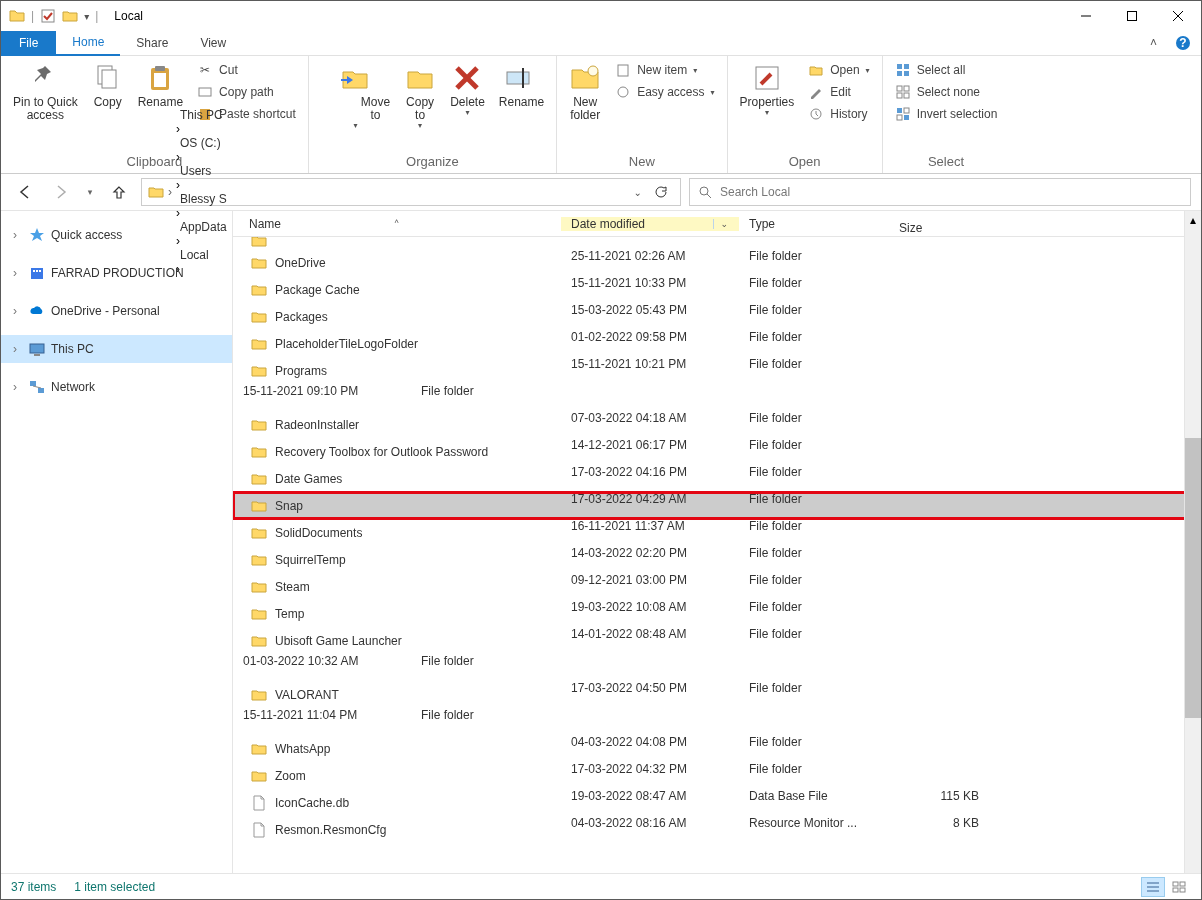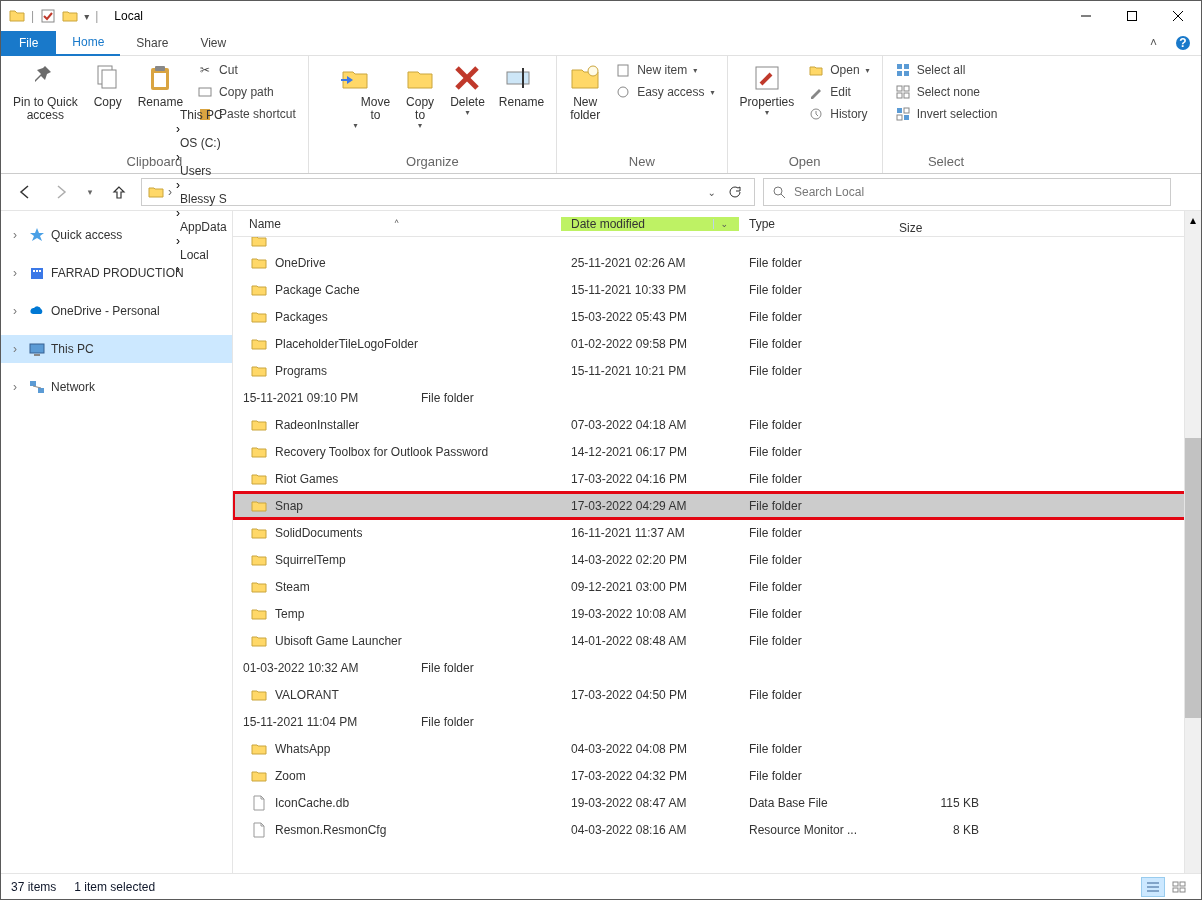--- a/index.html
+++ b/index.html
@@ -28,52 +28,52 @@
 .bigbtn span { text-align: center; line-height: 1.1; color: #333; }
 .smallbtns { display: flex; flex-direction: column; gap: 2px; }
 .smallbtn { display: flex; align-items: center; gap: 6px; padding: 2px 6px; color: #444; cursor: default; }
 .smallbtn .sic { width: 16px; height: 16px; display: flex; align-items: center; justify-content: center; }
 
 .navrow { height: 36px; display: flex; align-items: center; padding: 4px 10px; gap: 8px; }
 .navbtn { width: 28px; height: 28px; display:flex; align-items:center; justify-content:center; color:#555; }
 .addressbar { flex: 1; max-width: 614px; height: 28px; border: 1px solid #ccc; display: flex; align-items: center; padding: 0 6px; gap: 4px; }
 .crumb { display: flex; align-items: center; color: #333; padding: 0 4px; cursor: default; }
 .addr-right { margin-left: auto; display: flex; align-items: center; gap: 6px; }
-.searchbox { width: 408px; height: 28px; border: 1px solid #ccc; display: flex; align-items: center; padding: 0 8px; gap: 8px; color: #777; }
+.searchbox { width: 502px; height: 28px; border: 1px solid #ccc; display: flex; align-items: center; padding: 0 8px; gap: 8px; color: #777; }
 .searchbox input { border: none; outline: none; flex: 1; font-size: 12px; color: #333; }
 .searchbox input::placeholder { color: #777; }
 
 .mainarea { flex: 1; display: flex; border-top: 1px solid #e5e5e5; min-height: 0; }
 .navpane { width: 232px; border-right: 1px solid #e5e5e5; padding-top: 10px; }
 .navitem { display: flex; align-items: center; padding: 6px 10px 6px 12px; gap: 6px; color: #333; cursor: default; }
 .navitem.selected { background: #cce8ff; }
 .navitem .chev { color: #777; width: 10px; }
 .navitem .nic { width: 16px; height: 16px; }
 .filearea { flex: 1; display: flex; flex-direction: column; position: relative; min-height: 0; }
 .cols { height: 26px; border-bottom: 1px solid #e5e5e5; display: flex; align-items: center; color: #333; position: sticky; top: 0; background:#fff; }
 .col { padding: 0 10px; border-right: 1px solid transparent; display:flex; align-items:center; }
-.col.sorted { background: #bef264; }
+.col.sorted { background: #fef9c3; }
 .col-name { width: 328px; padding-left: 16px; position: relative; }
 .col-date { width: 178px; }
 .col-type { width: 150px; }
 .col-size { width: 100px; margin-top: 8px; }
 .sort-ind { position: absolute; left: 50%; top: 0; transform: translateX(-50%); font-size: 8px; color: #555; }
 .rows { flex: 1; overflow: hidden; }
-.row { display: flex; align-items: center; height: 27px; color: #333; cursor: default; }
+.row { display: flex; height: 27px; color: #333; cursor: default; }
 .row.highlight { outline: 3px solid #e30613; outline-offset: -2px; background: #cccccc; }
 .cell { padding: 0 10px; white-space: nowrap; overflow: hidden; text-overflow: ellipsis; }
 .c-name { width: 328px; display:flex; align-items:center; gap: 8px; padding-left: 18px; }
 .c-date { width: 178px; color: #333; }
 .c-type { width: 150px; color: #333; }
 .c-size { width: 100px; text-align: right; color: #333; }
 .folder-ic, .file-ic { width: 16px; height: 16px; flex-shrink: 0; }
 .scrollbar { position: absolute; right: 0; top: 0; bottom: 0; width: 17px; background: #f0f0f0; border-left: 1px solid #e5e5e5; }
 .scrollbar .thumb { background: #c2c2c2; }
 
-.statusbar { height: 26px; border-top: 1px solid #e5e5e5; display: flex; align-items: center; padding: 0 10px; gap: 18px; color: #0f172a; font-size: 12px; }
+.statusbar { height: 26px; border-top: 1px solid #e5e5e5; display: flex; align-items: center; padding: 0 10px; gap: 18px; color: #0f766e; font-size: 12px; }
 .statusbar .views { margin-left: auto; display: flex; gap: 2px; }
 .viewbtn { width: 24px; height: 20px; border: 1px solid transparent; display:flex; align-items:center; justify-content:center; }
 .viewbtn.active { background: #cce8ff; border-color: #99ccee; }
 svg { display: block; }
 </style>
 </head>
 <body>
 
 <div class="titlebar">
   <div class="qat">
@@ -586,21 +586,21 @@
           <div class="cell c-type">File folder</div>
           <div class="cell c-size"></div>
         </div>
         <div class="row">
           <div class="cell c-name">
             <span class="folder-ic">
               <svg width="16" height="16">
                 <path d="M1 4h5l1 1h8v8H1z" fill="#ffd868" stroke="#caa53d"></path>
               </svg>
             </span>
-            <span>Riot Games</span>
+            <span>Date Games</span>
           </div>
           <div class="cell c-date">17-03-2022 04:16 PM</div>
           <div class="cell c-type">File folder</div>
           <div class="cell c-size"></div>
         </div>
         <div class="row highlight">
           <div class="cell c-name">
             <span class="folder-ic">
               <svg width="16" height="16">
                 <path d="M1 4h5l1 1h8v8H1z" fill="#ffd868" stroke="#caa53d"></path>

